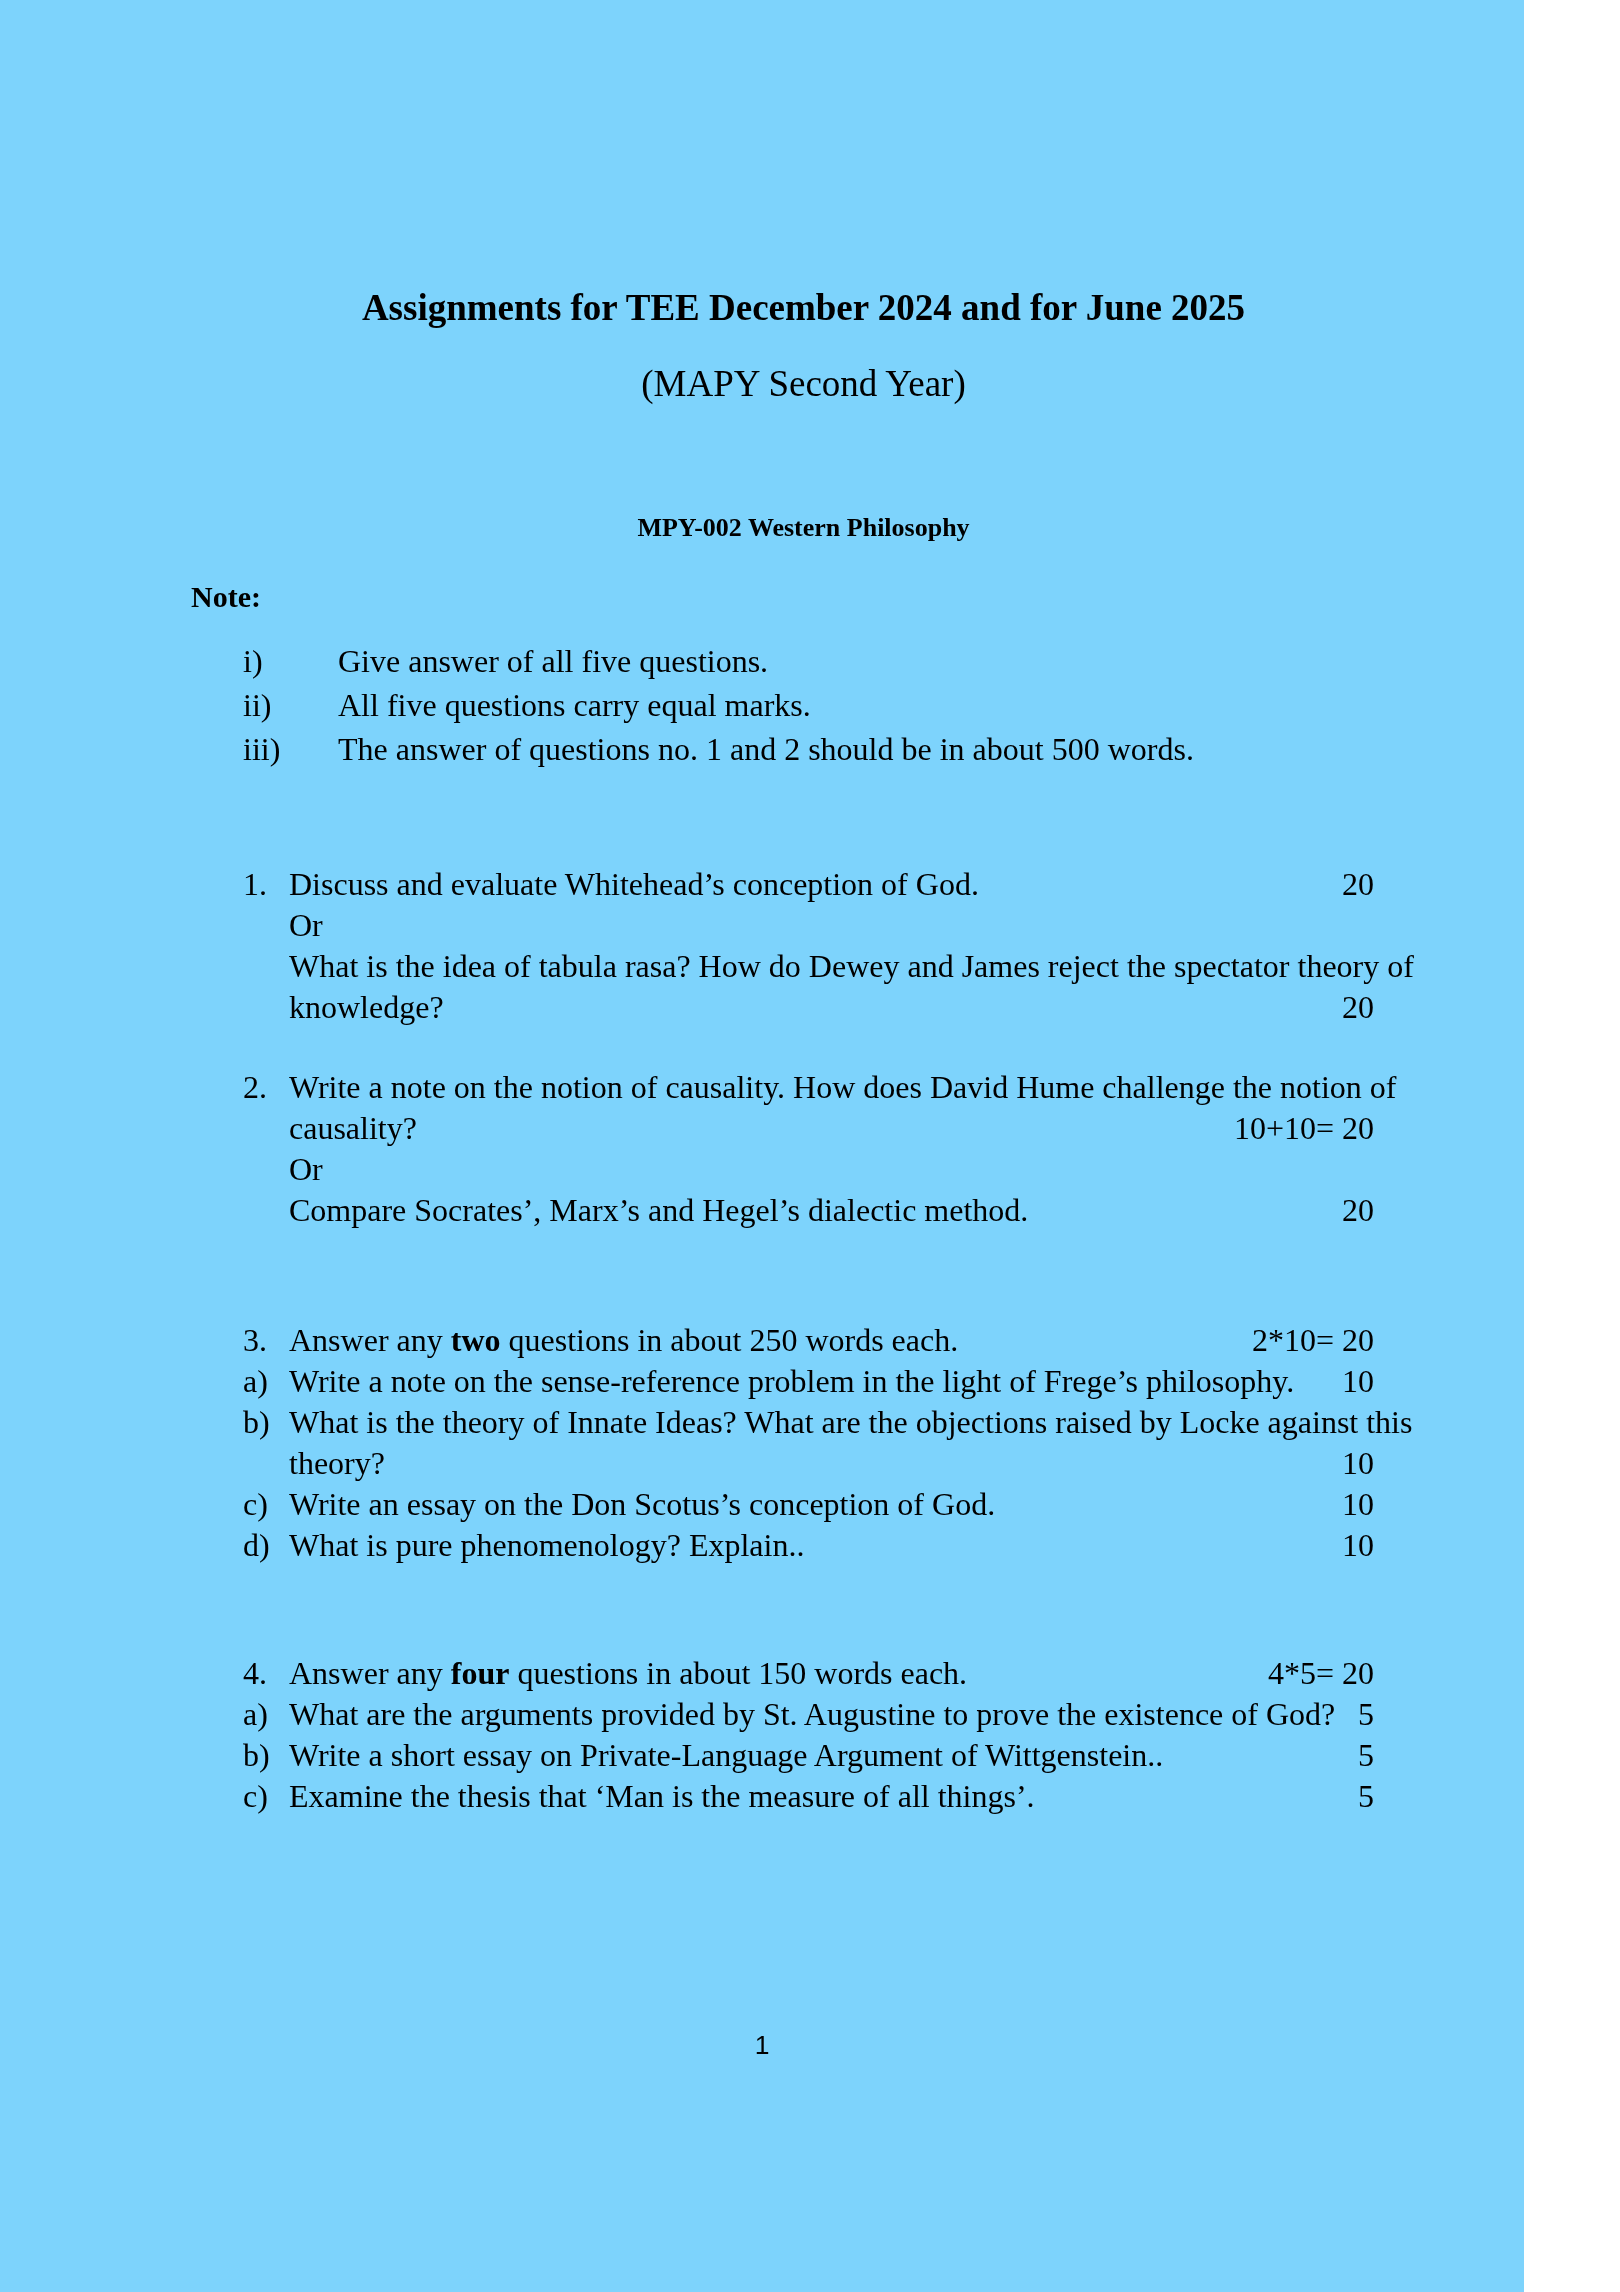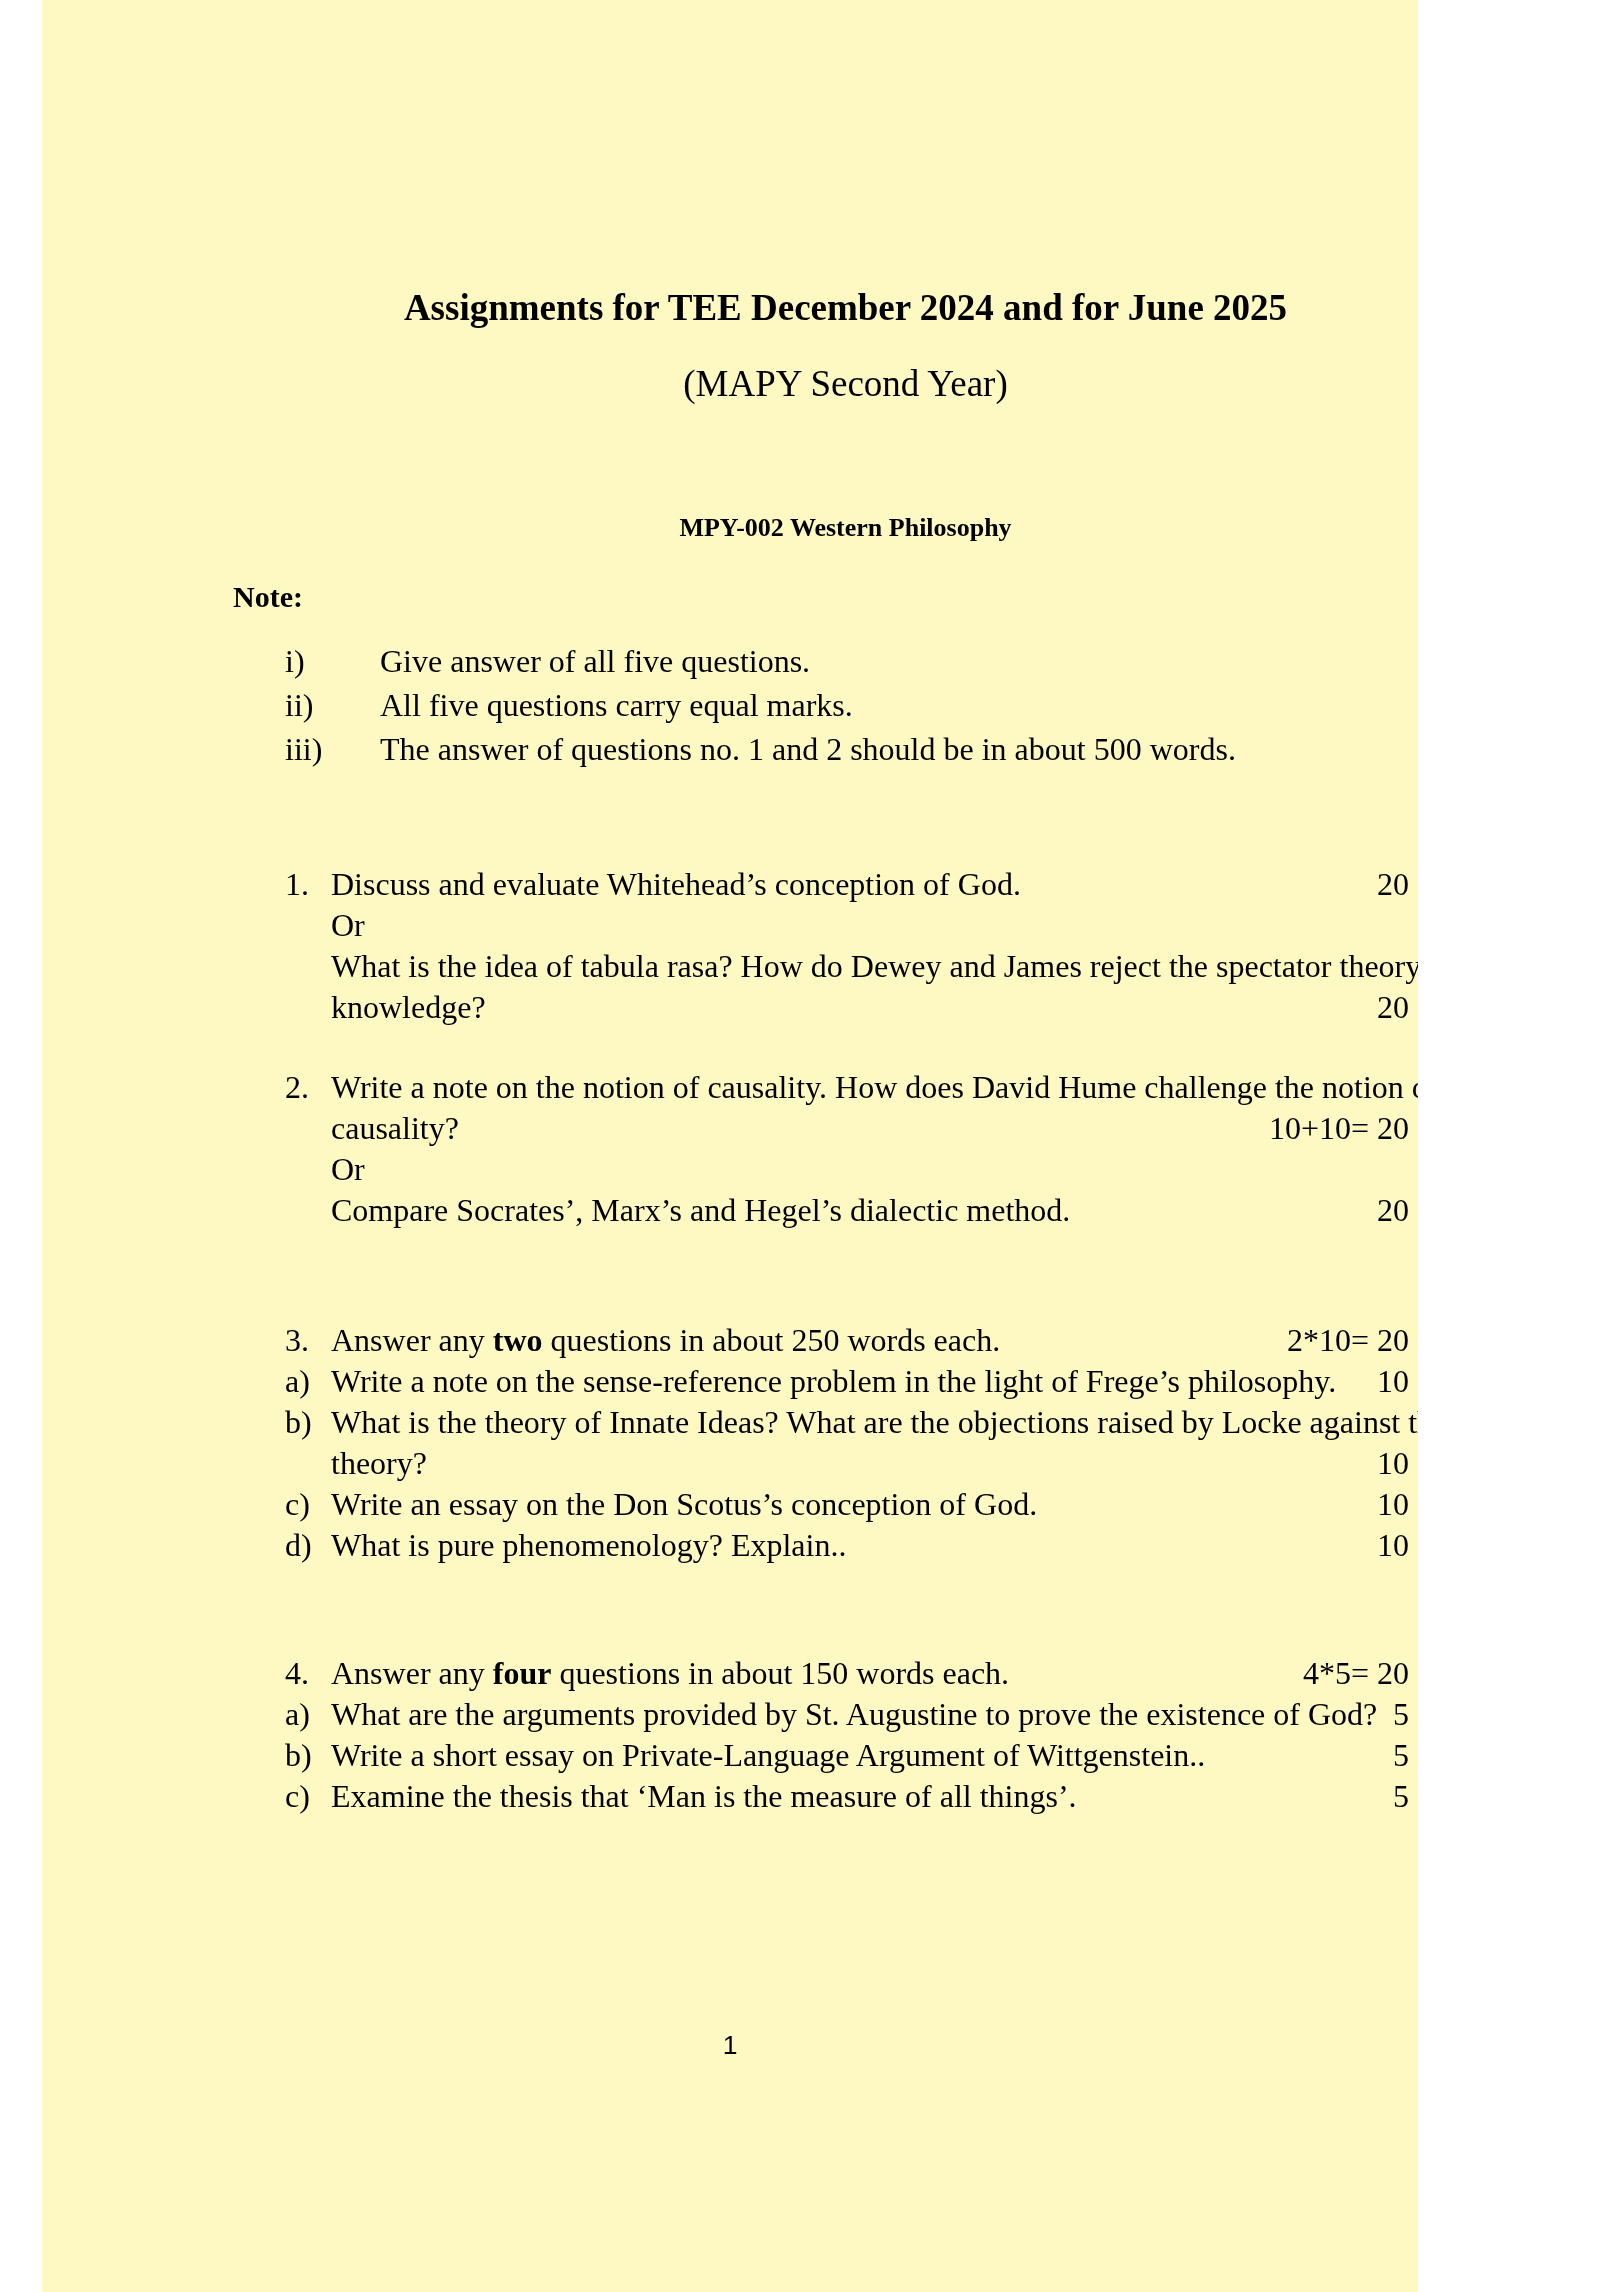--- a/index.html
+++ b/index.html
@@ -1,26 +1,25 @@
 <!DOCTYPE html>
 <html><head>
 <meta charset="utf-8">
 <style>
   * { margin: 0; padding: 0; box-sizing: border-box; }
   html, body { background: #ffffff; }
   .page {
     position: relative;
-    width: 1376px;
+    width: 1524px;
     height: 2293px;
-    background: #fef9c3;
+    background: #7dd3fc;
     color: #000000;
     font-family: "Liberation Serif", "DejaVu Serif", serif;
     font-size: 32px;
     overflow: hidden;
-    margin-left: 42px;
   }
   .content {
     position: absolute;
     left: 191px;
     top: 0;
     width: 1225px;
   }
   .title {
     margin-top: 285px;
     font-size: 37px;
@@ -57,21 +56,21 @@
   .qblock.q2 { margin-top: 39px; }
   .qblock.q3 { margin-top: 89px; }
   .qblock.q4 { margin-top: 87px; }
 
   .qrow { display: flex; position: relative; line-height: 41px; }
   .qnum { margin-left: 52px; width: 46px; flex: 0 0 auto; }
   .qtext { flex: 1; padding-right: 57px; }
   .qtext.noreserve { padding-right: 0; }
   .qmarks {
     position: absolute;
-    right: 49px;
+    right: 42px;
     bottom: 0;
     line-height: 41px;
     white-space: nowrap;
   }
   .qor {
     margin-left: 98px;
     text-align: left;
     font-weight: normal;
     line-height: 41px;
   }

